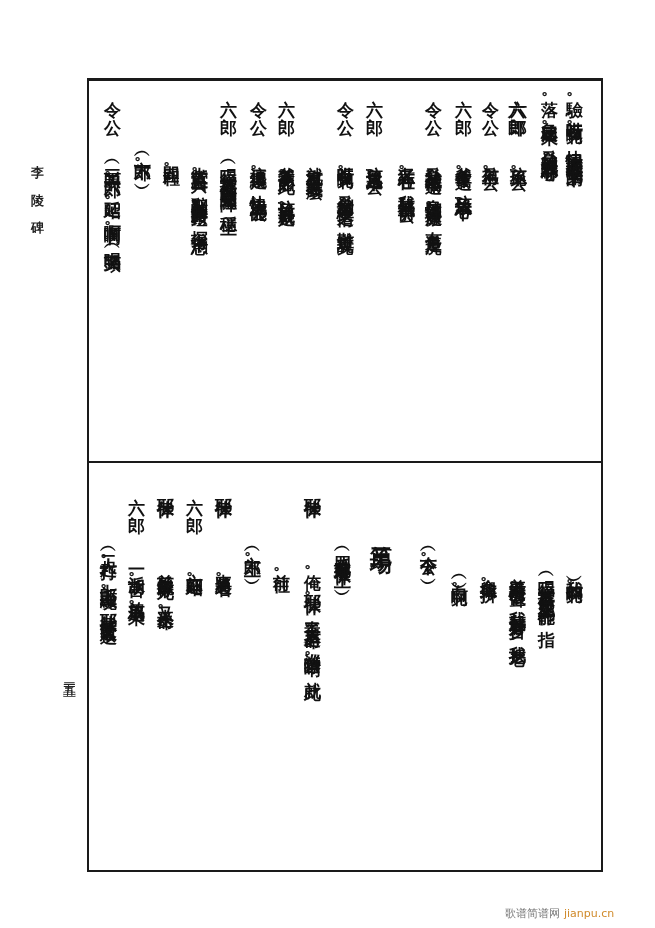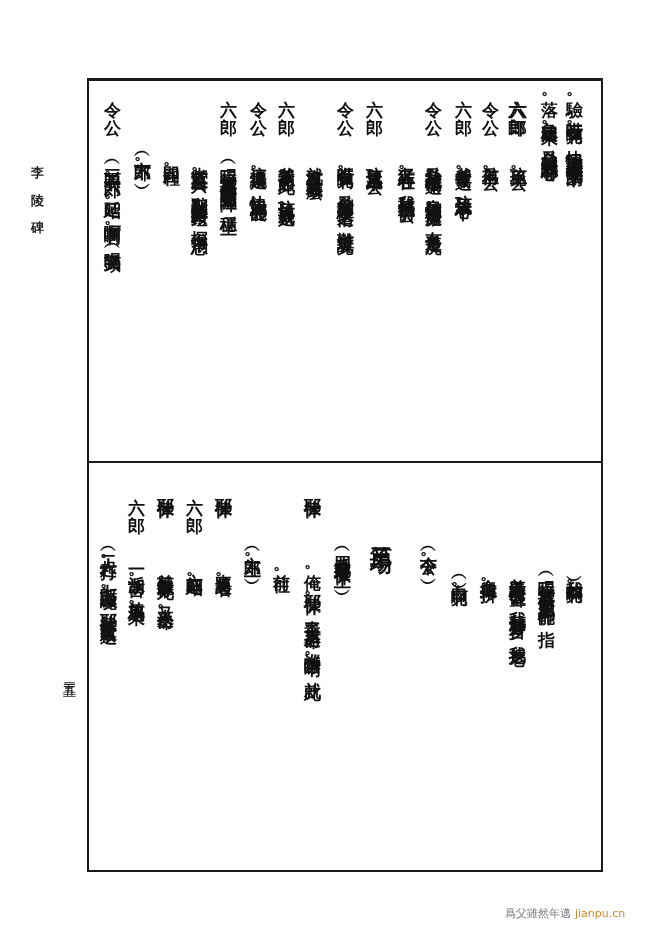--- a/index.html
+++ b/index.html
@@ -93,14 +93,14 @@
 <div class="col" style="left:186px; top:560px;">六郎延昭。</div>
 
 <div class="speaker tight" style="left:157px; top:485px;">耶律休</div>
 <div class="col" style="left:157px; top:560px;">前番饒你不死。又來送命。</div>
 
 <div class="speaker" style="left:128px; top:485px;">六郎</div>
 <div class="col" style="left:128px; top:560px;">一派胡言。放馬過來。</div>
 <div class="col" style="left:100px; top:540px;">（二人起打。七郎上顯魂。耶律休受驚敗退</div>
 
 <div class="watermark">
-  <span>爲父雖然年邁</span><span class="domain">jianpu.cn</span>
+  <span>歌谱简谱网</span><span class="domain">jianpu.cn</span>
 </div>
 
 </body></html>

